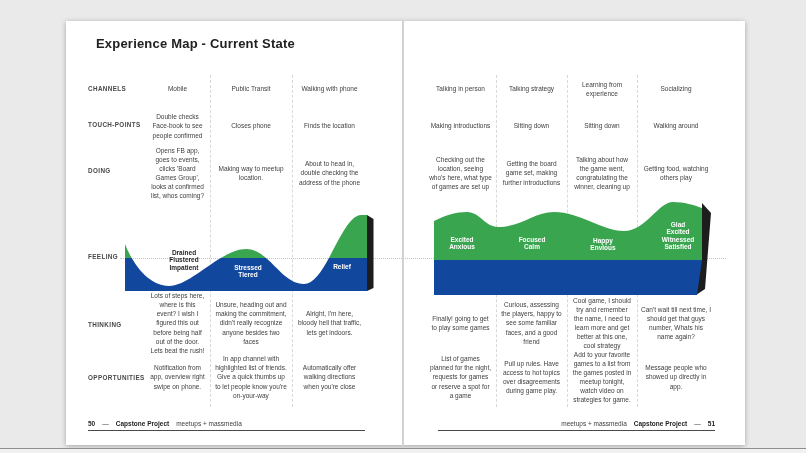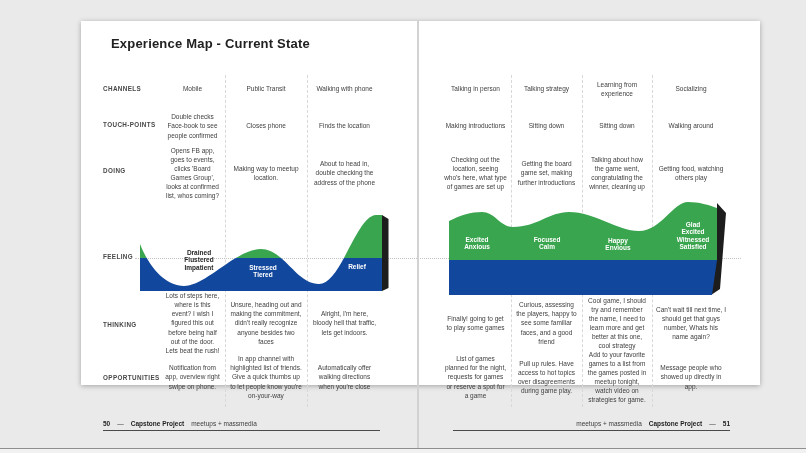--- a/index.html
+++ b/index.html
@@ -5,21 +5,21 @@
   html,body{margin:0;padding:0;}
   body{
     width:806px;height:453px;overflow:hidden;
     background:#eaeaea;
     font-family:"Liberation Sans", sans-serif;
     -webkit-text-size-adjust:none;
     position:relative;
   }
   .abs{position:absolute;}
   .spread{
-    left:81px;top:21px;width:679px;height:364px;
+    left:66px;top:21px;width:679px;height:424px;
     background:#ffffff;
     box-shadow:0 1px 5px rgba(0,0,0,.3);
   }
   .gutter{
     left:336px;top:0;width:2px;height:428px;background:#d2d2d2;
   }
   .page-title{
     left:30px;top:15px;
     font-size:13px;font-weight:700;color:#212121;letter-spacing:.2px;
   }

